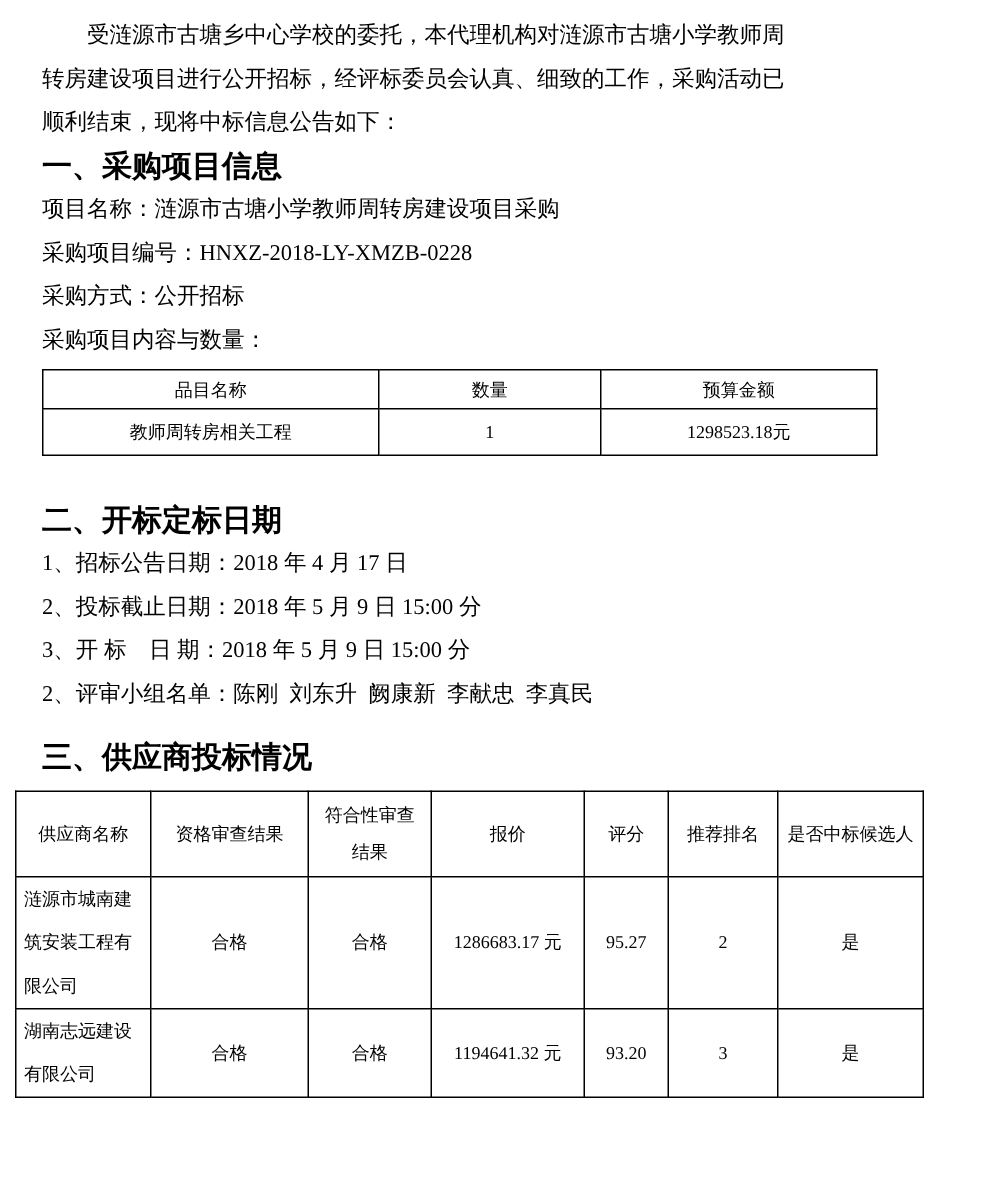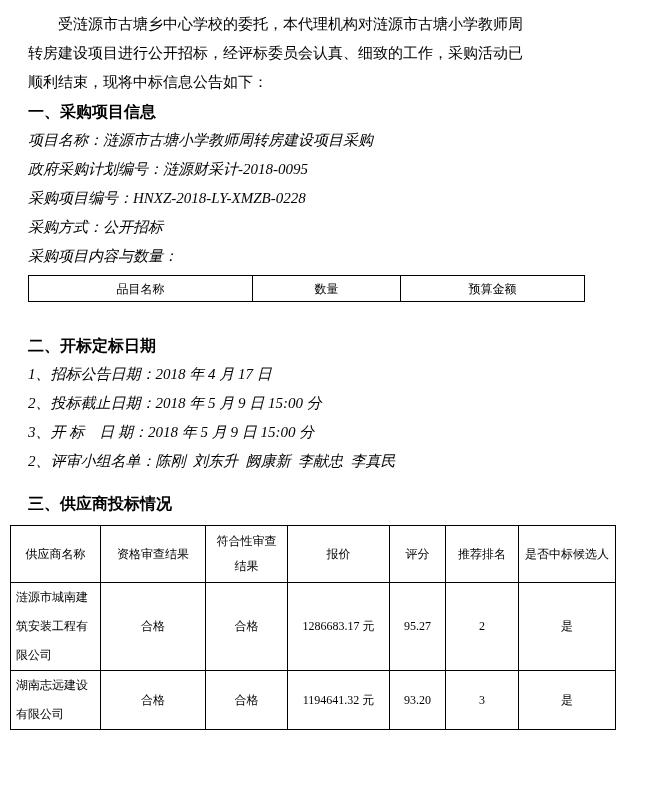--- a/index.html
+++ b/index.html
@@ -23,28 +23,27 @@
   }
   .intro {
     margin: 0;
     text-indent: 2em;
     line-height: 29px;
     text-align: justify;
     white-space: pre-wrap;
   }
   .sec-heading {
     font-weight: bold;
-    font-size: 16px;
+    font-size: 20px;
     line-height: 29px;
     margin: 0;
   }
   .line {
     line-height: 29px;
     white-space: pre-wrap;
-    font-style: italic;
   }
   table {
     border-collapse: collapse;
     table-layout: fixed;
   }
   td {
     border: 1px solid #000000;
     text-align: center;
     vertical-align: middle;
     font-size: 12px;
@@ -82,36 +81,40 @@
 </style>
 </head>
 <body>
 
 <div class="page">
 
   <p class="intro">受涟源市古塘乡中心学校的委托，本代理机构对涟源市古塘小学教师周转房建设项目进行公开招标，经评标委员会认真、细致的工作，采购活动已顺利结束，现将中标信息公告如下：</p>
 
   <div class="sec-heading">一、采购项目信息</div>
   <div class="line">项目名称：涟源市古塘小学教师周转房建设项目采购</div>
-  <div class="line">政府采购计划编号：涟源财采计-2018-0095</div>
   <div class="line">采购项目编号：HNXZ-2018-LY-XMZB-0228</div>
   <div class="line">采购方式：公开招标</div>
   <div class="line">采购项目内容与数量：</div>
 
   <table class="items-table">
     <colgroup>
       <col style="width:224px">
         <col style="width:148px">
         <col style="width:184px">
     </colgroup>
     <tbody>
       <tr class="hdr-row">
         <td>品目名称</td>
         <td>数量</td>
         <td>预算金额</td>
+      </tr>
+      <tr class="data-row">
+        <td>教师周转房相关工程</td>
+        <td>1</td>
+        <td>1298523.18元</td>
       </tr>
     </tbody>
   </table>
 
   <div class="gap-after-items"></div>
 
   <div class="sec-heading">二、开标定标日期</div>
   <div class="line">1、招标公告日期：2018 年 4 月 17 日</div>
   <div class="line">2、投标截止日期：2018 年 5 月 9 日 15:00 分</div>
   <div class="line">3、开 标　日 期：2018 年 5 月 9 日 15:00 分</div>

